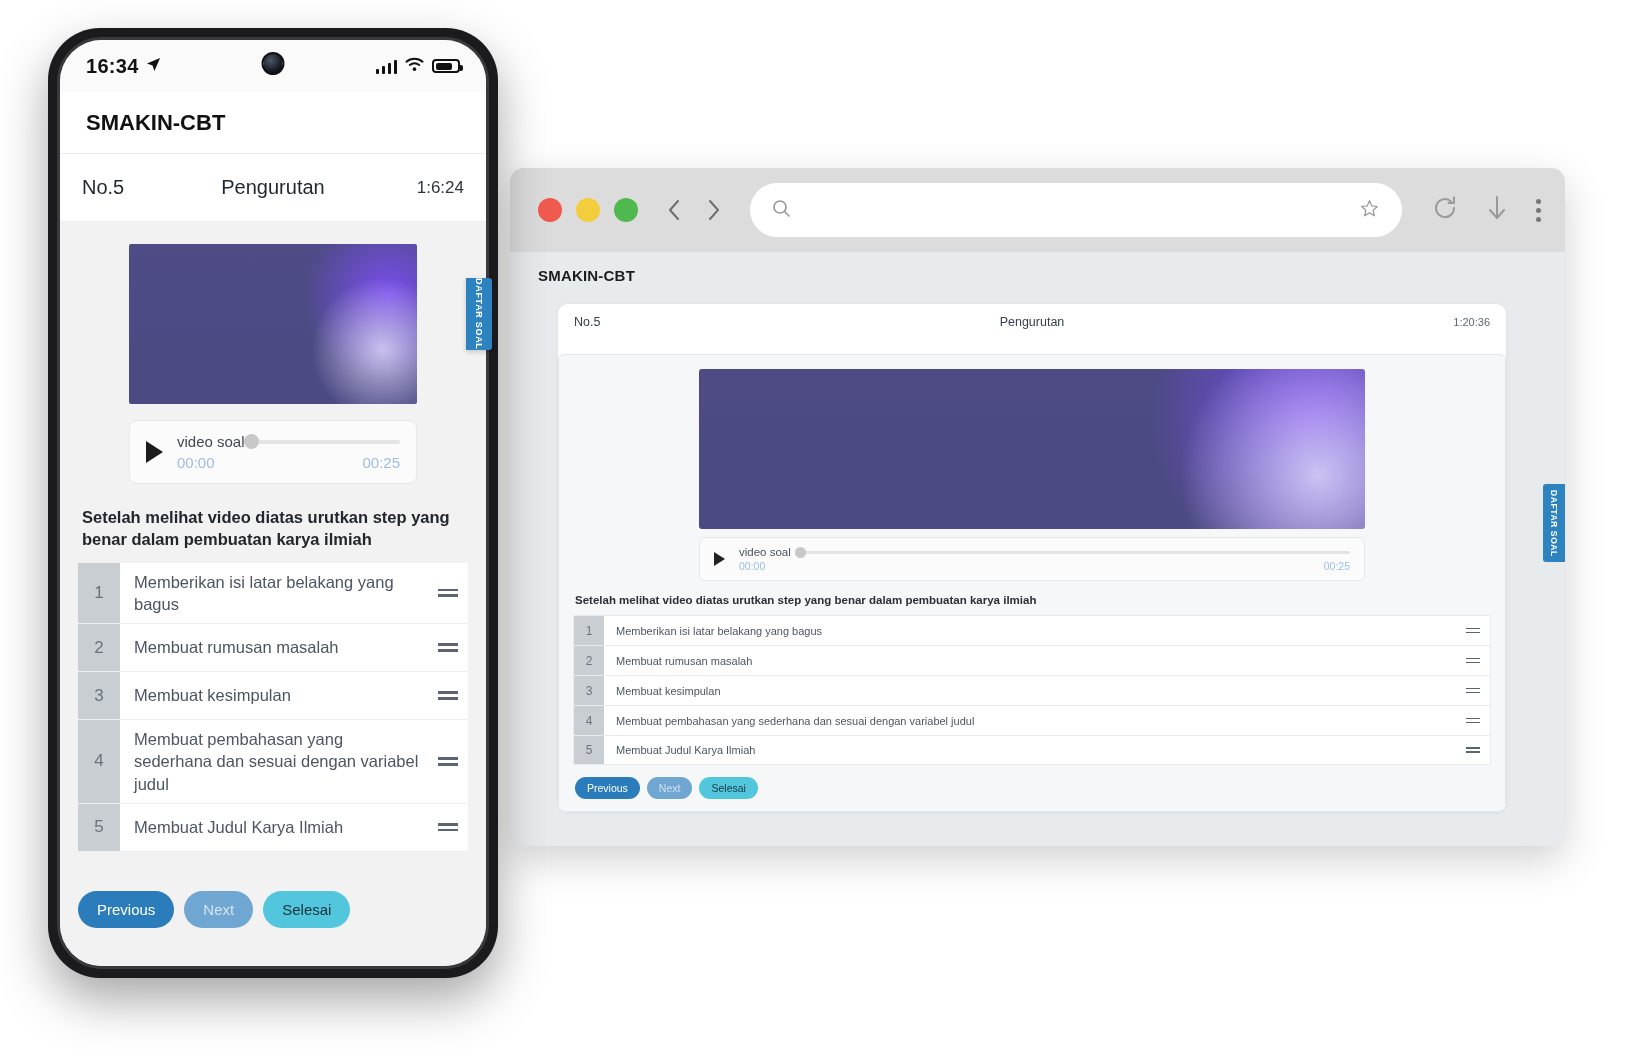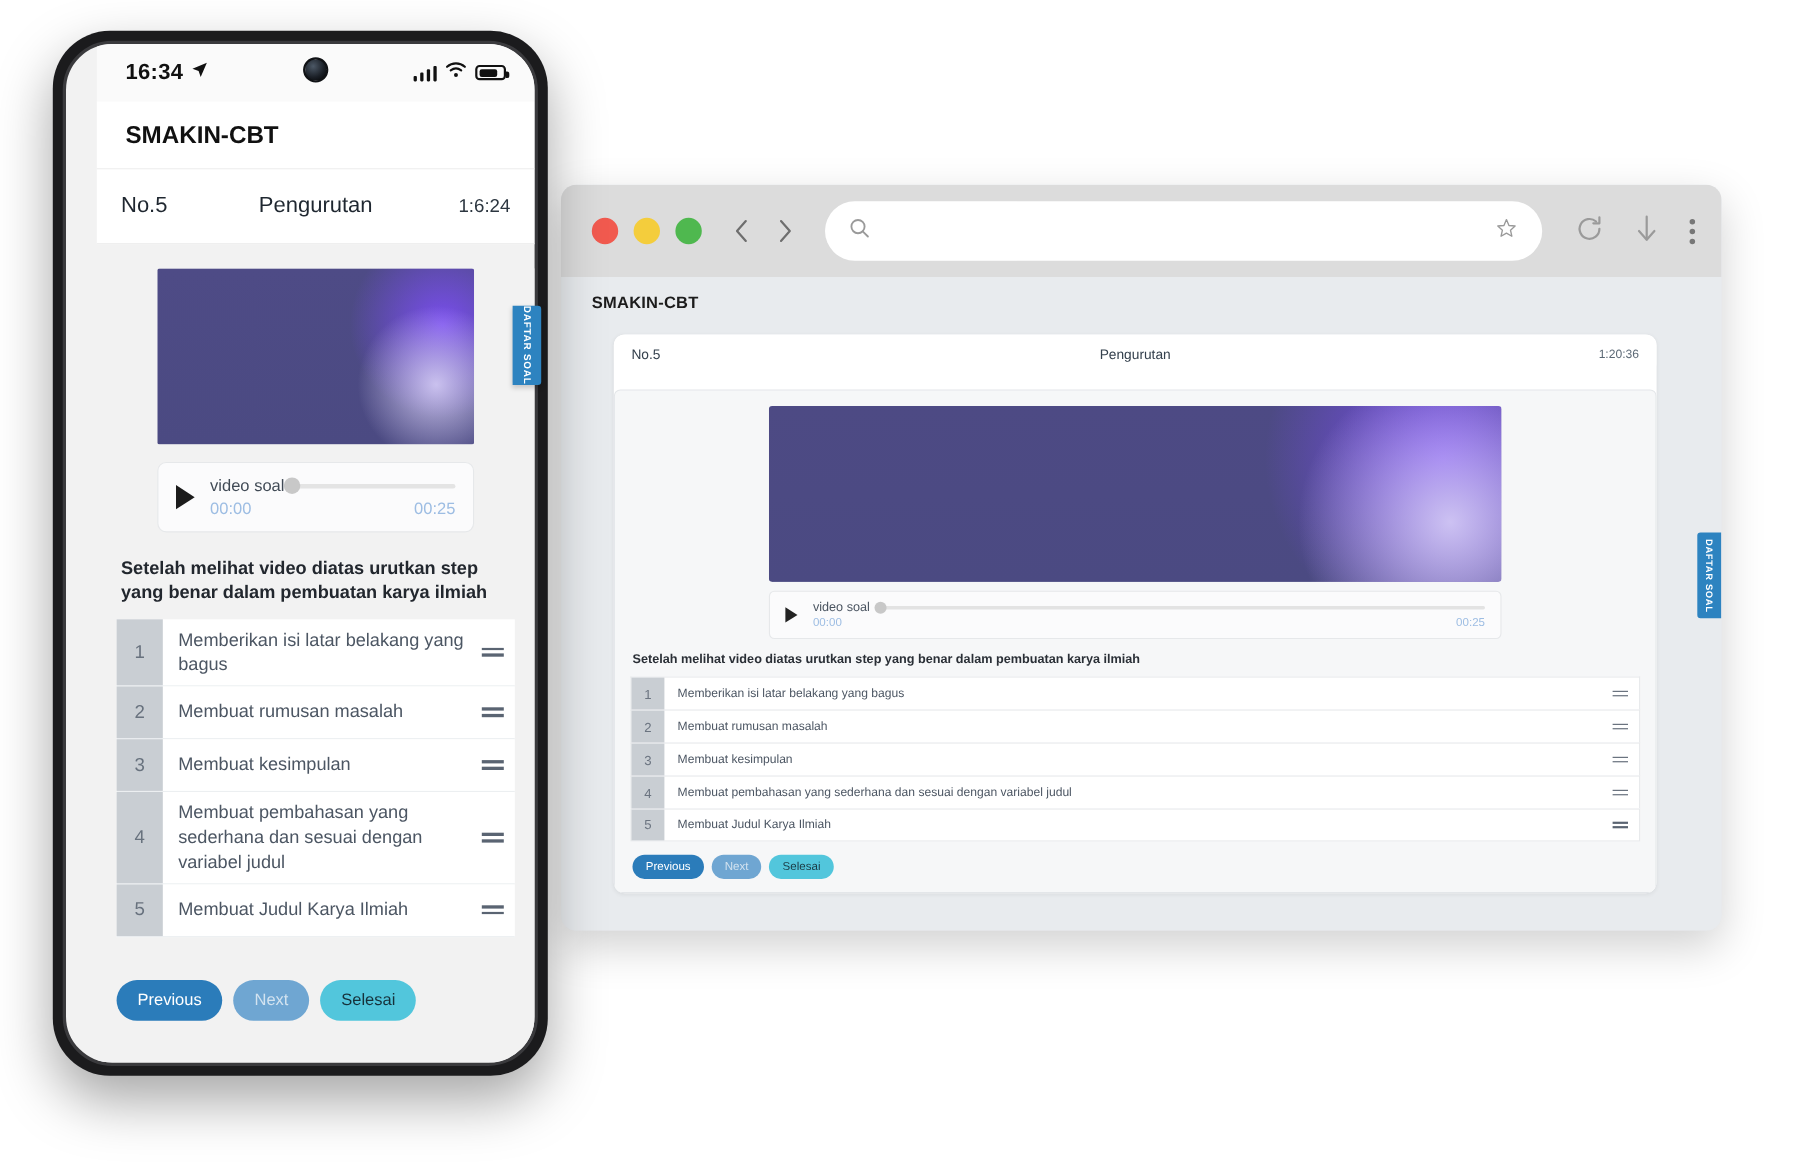--- a/index.html
+++ b/index.html
@@ -207,21 +207,20 @@
     padding: 9px;
     box-shadow: 0 22px 50px rgba(0,0,0,0.35);
   }
   .phone-inner {
     width: 100%; height: 100%;
     background: #f2f2f2;
     border-radius: 45px;
     overflow: hidden;
     position: relative;
     border: 3px solid #3a3a3d;
-    padding-left: 28px;
   }
   .statusbar {
     height: 52px;
     background: #fafafa;
     display: flex; align-items: center;
     padding: 0 26px;
     position: relative;
   }
   .sb-time { font-size: 20px; font-weight: bold; color: #111; letter-spacing: .3px; }
   .sb-loc { margin-left: 7px; color: #111; }

